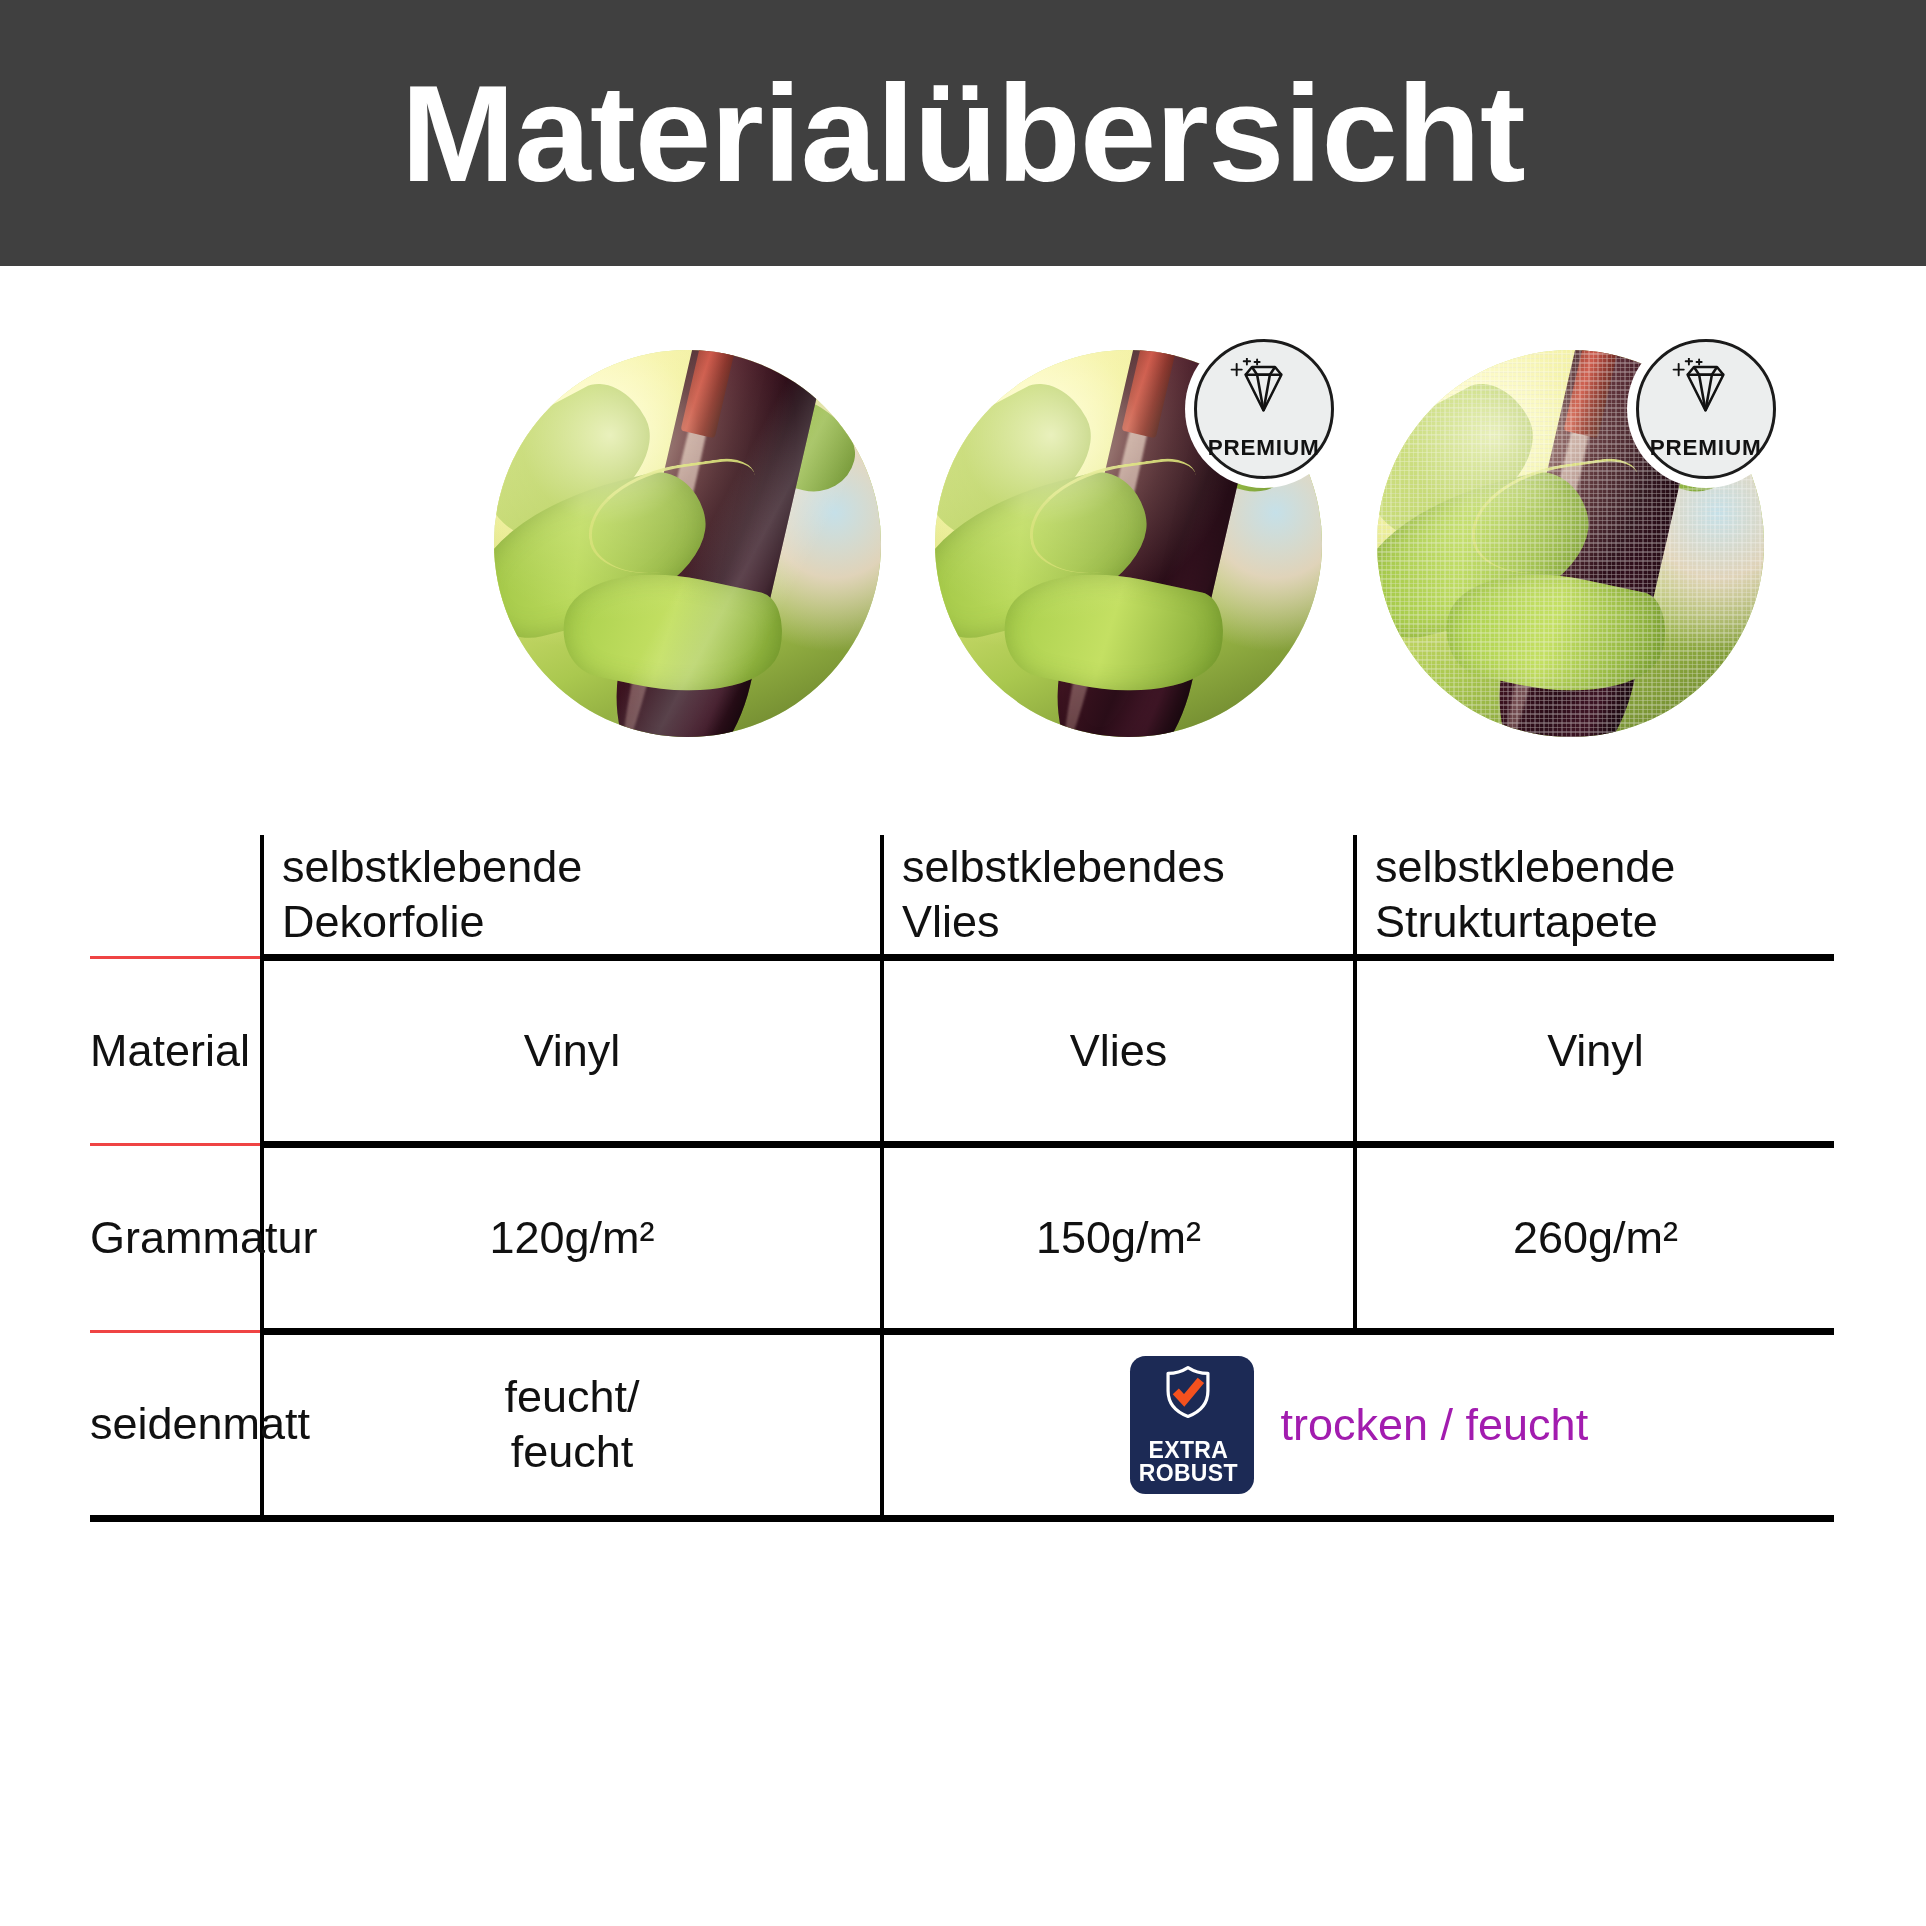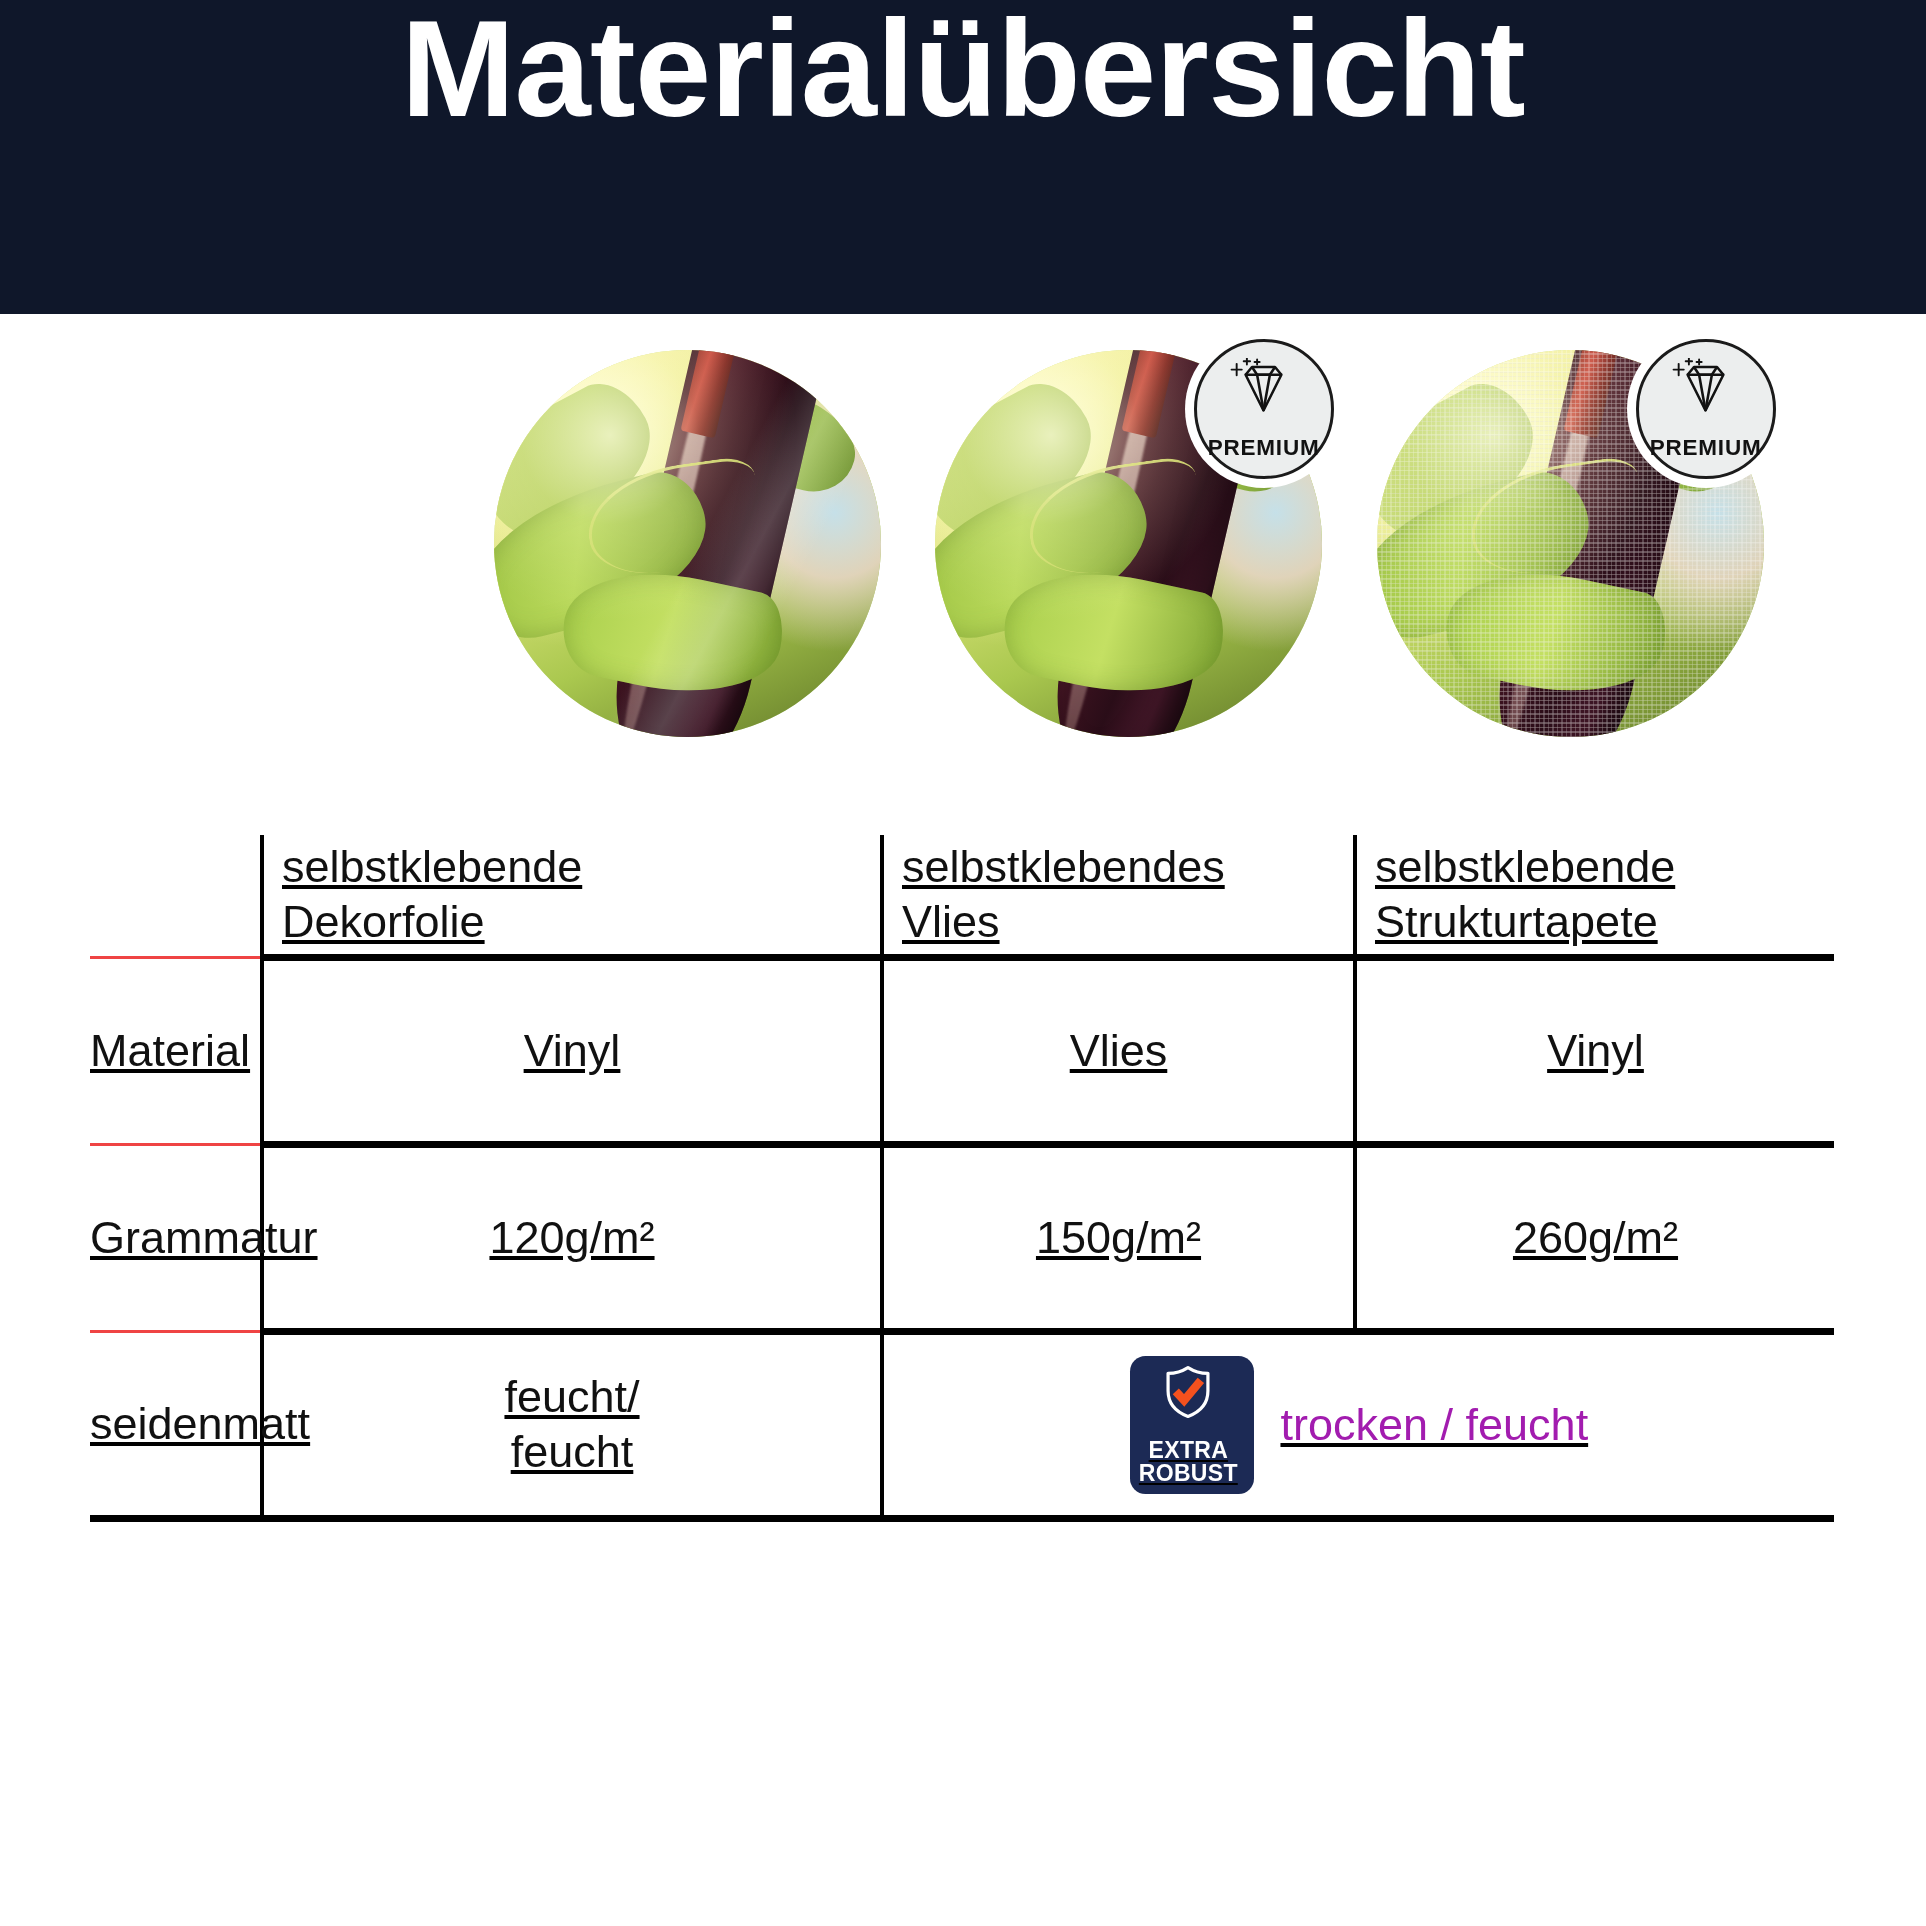--- a/index.html
+++ b/index.html
@@ -6,23 +6,23 @@
   body{
     width:1926px;height:1926px;
     background:#ffffff;
     font-family:"Liberation Sans", sans-serif;
     overflow:hidden;
     position:relative;
   }
 
   
   .header-band{
-    position:absolute;left:0;top:0;width:1926px;height:314px;
-    background:#0f172a;
-    display:flex;align-items:flex-start;justify-content:center;
+    position:absolute;left:0;top:0;width:1926px;height:266px;
+    background:#404040;
+    display:flex;align-items:center;justify-content:center;
   }
   .header-title{
     color:#ffffff;
     font-size:137px;
     font-weight:bold;
     letter-spacing:-0.6px;
     line-height:1;
     text-align:center;
     white-space:nowrap;
   }
@@ -147,21 +147,20 @@
 
   
   .table-area{
     position:absolute;left:0;top:835px;width:1926px;height:1027px;
   }
   table.spec{
     position:absolute;left:90px;top:0;
     width:1744px;
     border-collapse:collapse;
     table-layout:fixed;
-    text-decoration:underline;
   }
   table.spec td{
     vertical-align:middle;
     text-align:center;
     color:#111111;
     font-size:45px;
     line-height:1.22;
     padding:0;
   }
   col.c-label{width:172px;}

